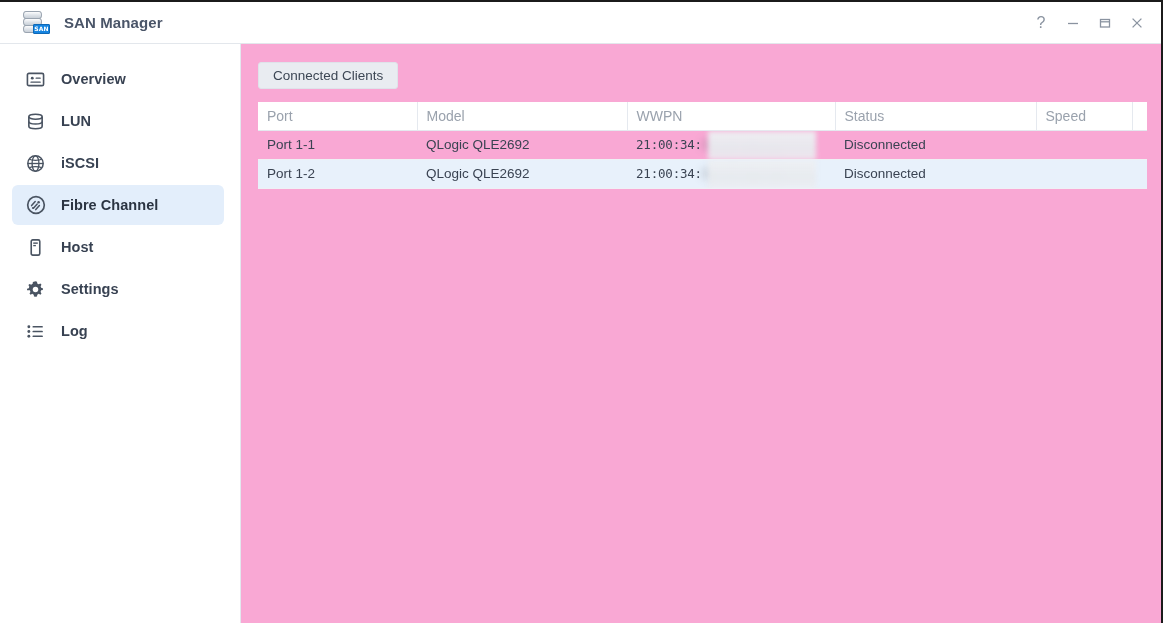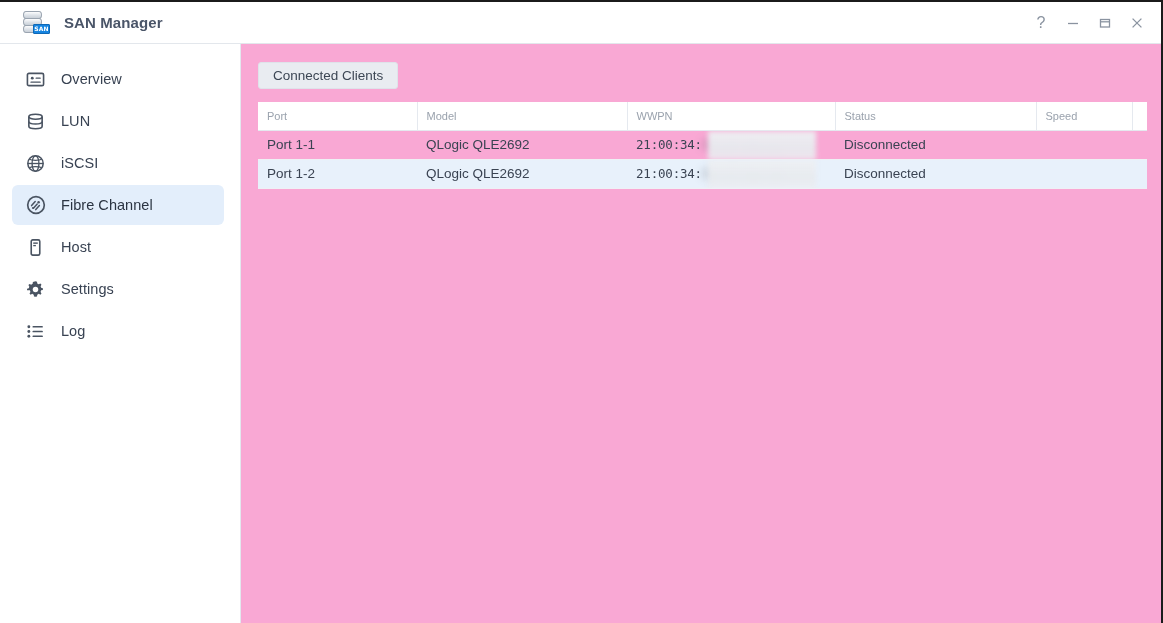--- a/index.html
+++ b/index.html
@@ -154,20 +154,21 @@
     align-items: center;
     justify-content: center;
     color: #4a5462;
   }
   .nav-icon svg { display: block; }
   .nav-label {
     margin-left: 15px;
     font-size: 14.5px;
     color: #384252;
     letter-spacing: 0.05px;
+    font-weight: bold;
   }
   .nav-item.active .nav-label { color: #2b3442; }
 
   
   #content {
     flex: 1;
     min-width: 0;
     background: #f9a8d4;
     padding: 18px 17px 16px 17px;
     display: flex;
@@ -199,21 +200,21 @@
     width: 889px;
     border-collapse: collapse;
     table-layout: fixed;
     font-size: 13.5px;
   }
   #fc-table th {
     height: 28px;
     text-align: left;
     font-weight: normal;
     color: #9aa2ad;
-    font-size: 11px;
+    font-size: 14px;
     padding-left: 9px;
     border-bottom: 1px solid #e5e9ef;
     border-right: 1px solid #e5e9ef;
     background: #ffffff;
     vertical-align: middle;
     overflow: hidden;
     white-space: nowrap;
   }
   #fc-table th:last-child { border-right: none; }
   #fc-table td {

